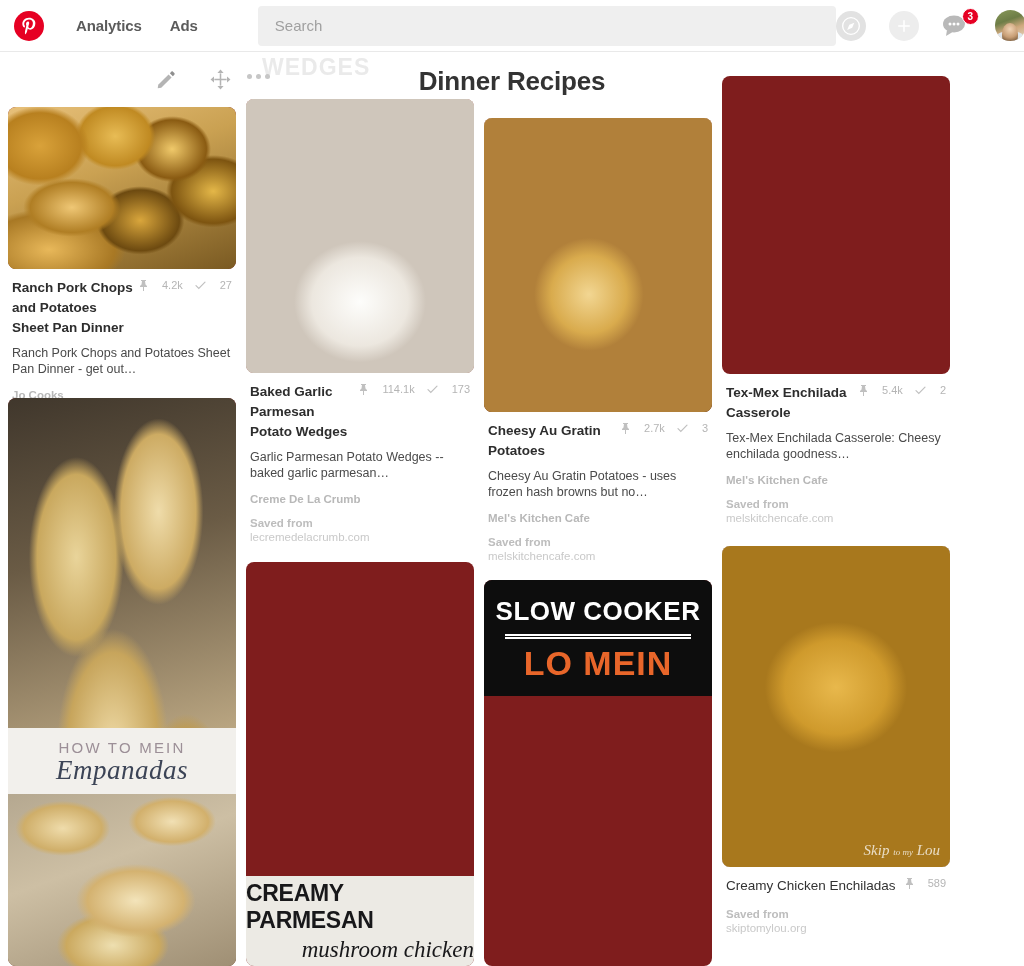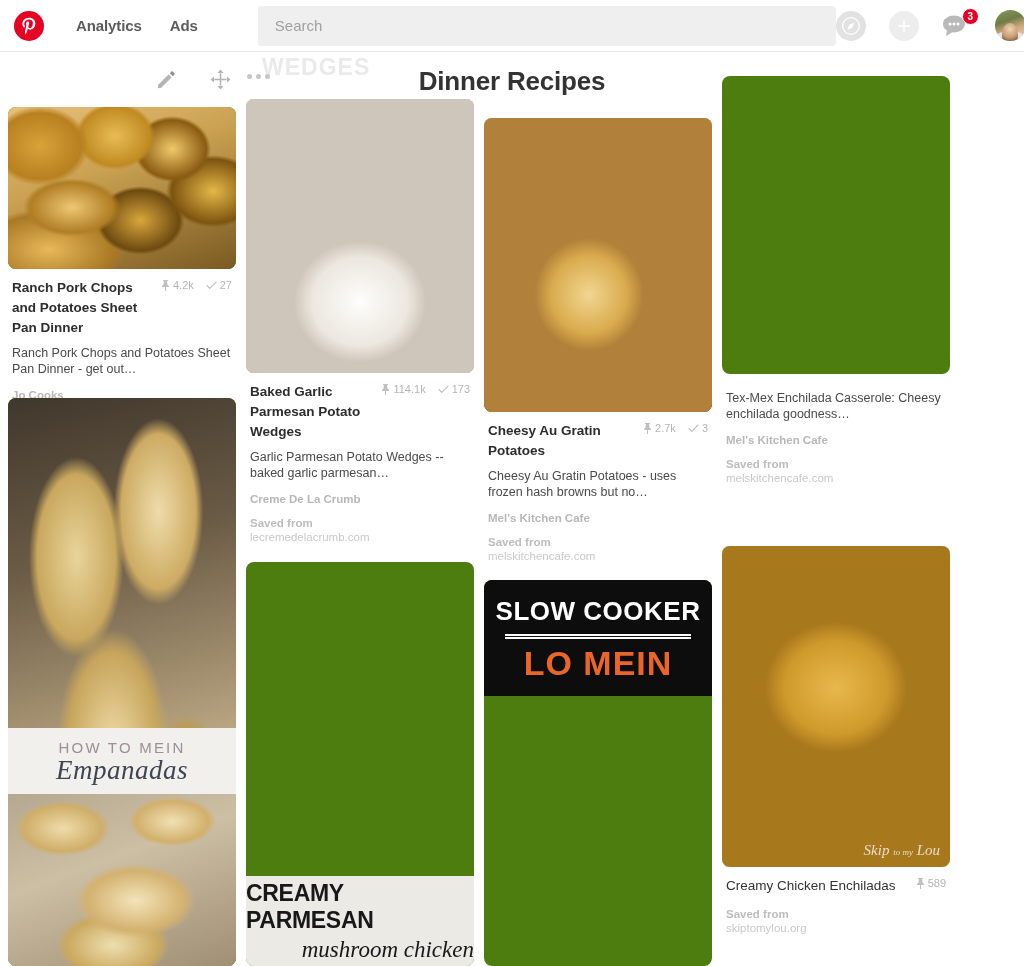--- a/index.html
+++ b/index.html
@@ -100,35 +100,35 @@
     z-index: 60;
   }
 
   
   .grid { position: absolute; top: 52px; left: 0; width: 1024px; height: 914px; }
   .col { position: absolute; top: 0; width: 228px; }
 
   .pin { position: absolute; width: 228px; }
   .pin-img {
     width: 100%; border-radius: 8px; overflow: hidden;
-    position: relative; background:#4d7c0f;
+    position: relative; background:#7f1d1d;
   }
   .pin-meta { padding: 9px 4px 0 4px; }
   .pin-titlerow { display: flex; align-items: flex-start; }
   .pin-title {
     font-size: 13.5px; font-weight: bold; color: #2d2d2d;
     line-height: 20px; flex: 1; padding-right: 6px;
   }
   .pin-title.plain { font-weight: normal; color: #333; }
   .pin-stats {
     display: flex; align-items: center; gap: 12px;
     font-size: 11px; color: #b5b5b5; padding-top: 1px;
     white-space: nowrap;
   }
-  .stat { display: flex; align-items: center; gap: 3px; }
+  .stat { display: flex; align-items: center; gap: 14px; }
   .pin-desc {
     font-size: 12.5px; color: #4a4a4a; line-height: 16px;
     margin-top: 7px;
   }
   .pin-source {
     font-size: 11.5px; color: #b8b8b8; margin-top: 12px; font-weight: bold;
   }
   .pin-saved {
     font-size: 11.5px; color: #c9c9c9; margin-top: 11px; line-height: 14px;
   }
@@ -488,20 +488,37 @@
     </div>
   </div>
 
   <div class="col" style="left:722px;">
 
     <div class="pin" style="top:24px;">
       <div class="pin-img" style="height:298px;">
         <div class="ph food-texmex"></div>
       </div>
       <div class="pin-meta">
+        <div class="pin-titlerow">
+          <div class="pin-title">Tex-Mex Enchilada Casserole</div>
+          <div class="pin-stats">
+            <span class="stat">
+              <svg width="9" height="11" viewBox="0 0 9 11" aria-hidden="true">
+                <path fill="#c0c0c0" d="M2 0h5v1H6l.5 3.5L8 6v1H5v4H4V7H1V6l1.5-1.5L3 1H2z"></path>
+              </svg>
+              <span>5.4k</span>
+            </span>
+            <span class="stat">
+              <svg width="11" height="9" viewBox="0 0 11 9" aria-hidden="true">
+                <path d="M1 4.6L3.8 7.4 10 1.2" stroke="#c0c0c0" stroke-width="1.2" fill="none" stroke-linecap="round"></path>
+              </svg>
+              <span>2</span>
+            </span>
+          </div>
+        </div>
         <div class="pin-desc">Tex-Mex Enchilada Casserole: Cheesy enchilada goodness…</div>
         <div class="pin-source">Mel's Kitchen Cafe</div>
         <div class="pin-saved">
           <b>Saved from</b>
           <span>melskitchencafe.com</span>
         </div>
       </div>
     </div>
 
     <div class="pin" style="top:494px;">

